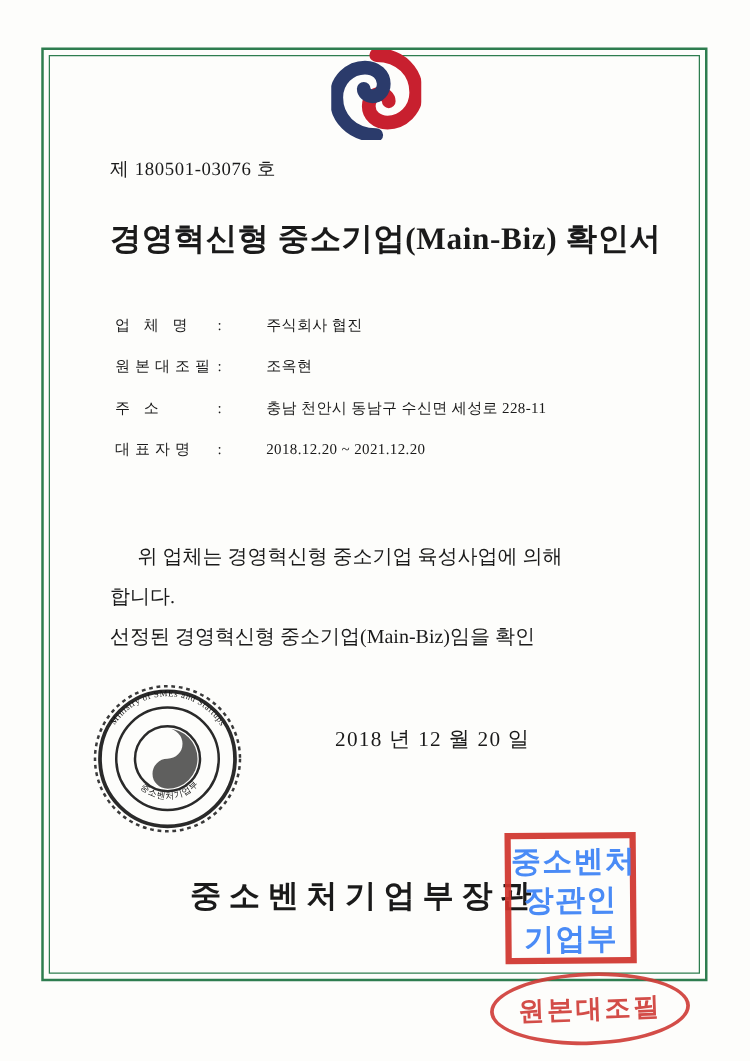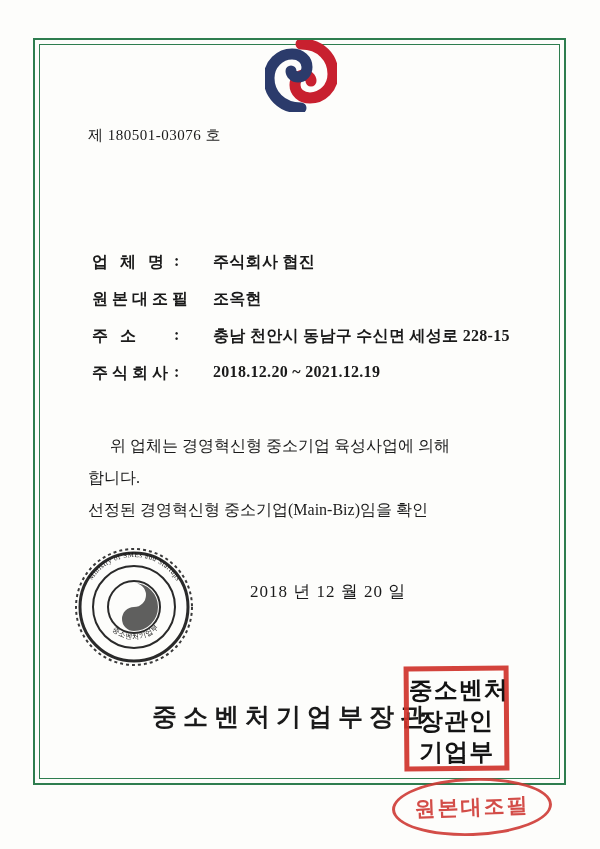--- a/index.html
+++ b/index.html
@@ -74,25 +74,24 @@
   }
 
   .fields {
     position: absolute;
     left: 92px;
     top: 252px;
     width: 420px;
   }
   .field-row {
     display: flex;
-    align-items: flex-start;
+    align-items: center;
     margin-bottom: 16px;
-    font-size: 16px;
-    white-space: nowrap;
-    font-weight: bold;
+    font-size: 12px;
+    white-space: nowrap;
   }
   .field-label {
     width: 82px;
     letter-spacing: 4px;
     flex: none;
   }
   .field-colon {
     width: 14px;
     flex: none;
   }
@@ -109,21 +108,21 @@
     font-size: 16px;
     line-height: 32px;
   }
   .body-text p {
     margin: 0;
   }
   .body-indent { padding-left: 22px; }
 
   .date-line {
     position: absolute;
-    left: 250px;
+    left: 268px;
     top: 580px;
     font-size: 17px;
     letter-spacing: 1px;
     white-space: nowrap;
   }
 
   .issuer {
     position: absolute;
     left: 152px;
     top: 700px;
@@ -144,21 +143,21 @@
 
   
   .red-stamp {
     position: absolute;
     left: 404px;
     top: 666px;
     width: 105px;
     height: 105px;
     border: 5px solid #d0342c;
     box-sizing: border-box;
-    color: #000000;
+    color: #3b82f6;
     font-family: "Liberation Serif", serif;
     font-weight: bold;
     font-size: 24px;
     line-height: 31px;
     letter-spacing: 1px;
     text-align: center;
     padding-top: 4px;
     opacity: 0.92;
     transform: rotate(-0.5deg);
   }
@@ -202,41 +201,42 @@
 
   <div class="emblem">
     <svg viewBox="0 0 72 72" width="72" height="72" aria-hidden="true">
       <path d="M36 4 C56 4 68 18 68 34 C68 48 57 58 45 58 C36 58 30 52 30 45 C30 39 34 35 39 35 C43 35 46 38 46 41" fill="none" stroke="#c8202f" stroke-width="11" stroke-linecap="round"></path>
       <path d="M36 68 C16 68 4 54 4 38 C4 24 15 14 27 14 C36 14 42 20 42 27 C42 33 38 37 33 37 C29 37 26 34 26 31" fill="none" stroke="#2b3b6b" stroke-width="11" stroke-linecap="round"></path>
     </svg>
   </div>
 
   <div class="doc-number">제 180501-03076 호</div>
 
+  <div class="title">경영혁신형 중소기업(Main-Biz) 확인서</div>
 
   <div class="fields">
     <div class="field-row">
       <span class="field-label">업 체 명</span>
       <span class="field-colon">:</span>
       <span class="field-value">주식회사 협진</span>
     </div>
     <div class="field-row">
       <span class="field-label">원본대조필</span>
       <span class="field-colon">:</span>
       <span class="field-value">조옥현</span>
     </div>
     <div class="field-row">
       <span class="field-label">주    소</span>
       <span class="field-colon">:</span>
-      <span class="field-value">충남 천안시 동남구 수신면 세성로 228-15</span>
-    </div>
-    <div class="field-row">
-      <span class="field-label">주식회사</span>
-      <span class="field-colon">:</span>
-      <span class="field-value">2018.12.20 ~ 2021.12.19</span>
+      <span class="field-value">충남 천안시 동남구 수신면 세성로 228-11</span>
+    </div>
+    <div class="field-row">
+      <span class="field-label">대표자명</span>
+      <span class="field-colon">:</span>
+      <span class="field-value">2018.12.20 ~ 2021.12.20</span>
     </div>
   </div>
 
   <div class="body-text">
     <p class="body-indent">위 업체는 경영혁신형 중소기업 육성사업에 의해</p>
     <p>합니다.</p>
     <p>선정된 경영혁신형 중소기업(Main-Biz)임을 확인</p>
   </div>
 
   <div class="date-line">2018 년  12 월  20 일</div>

